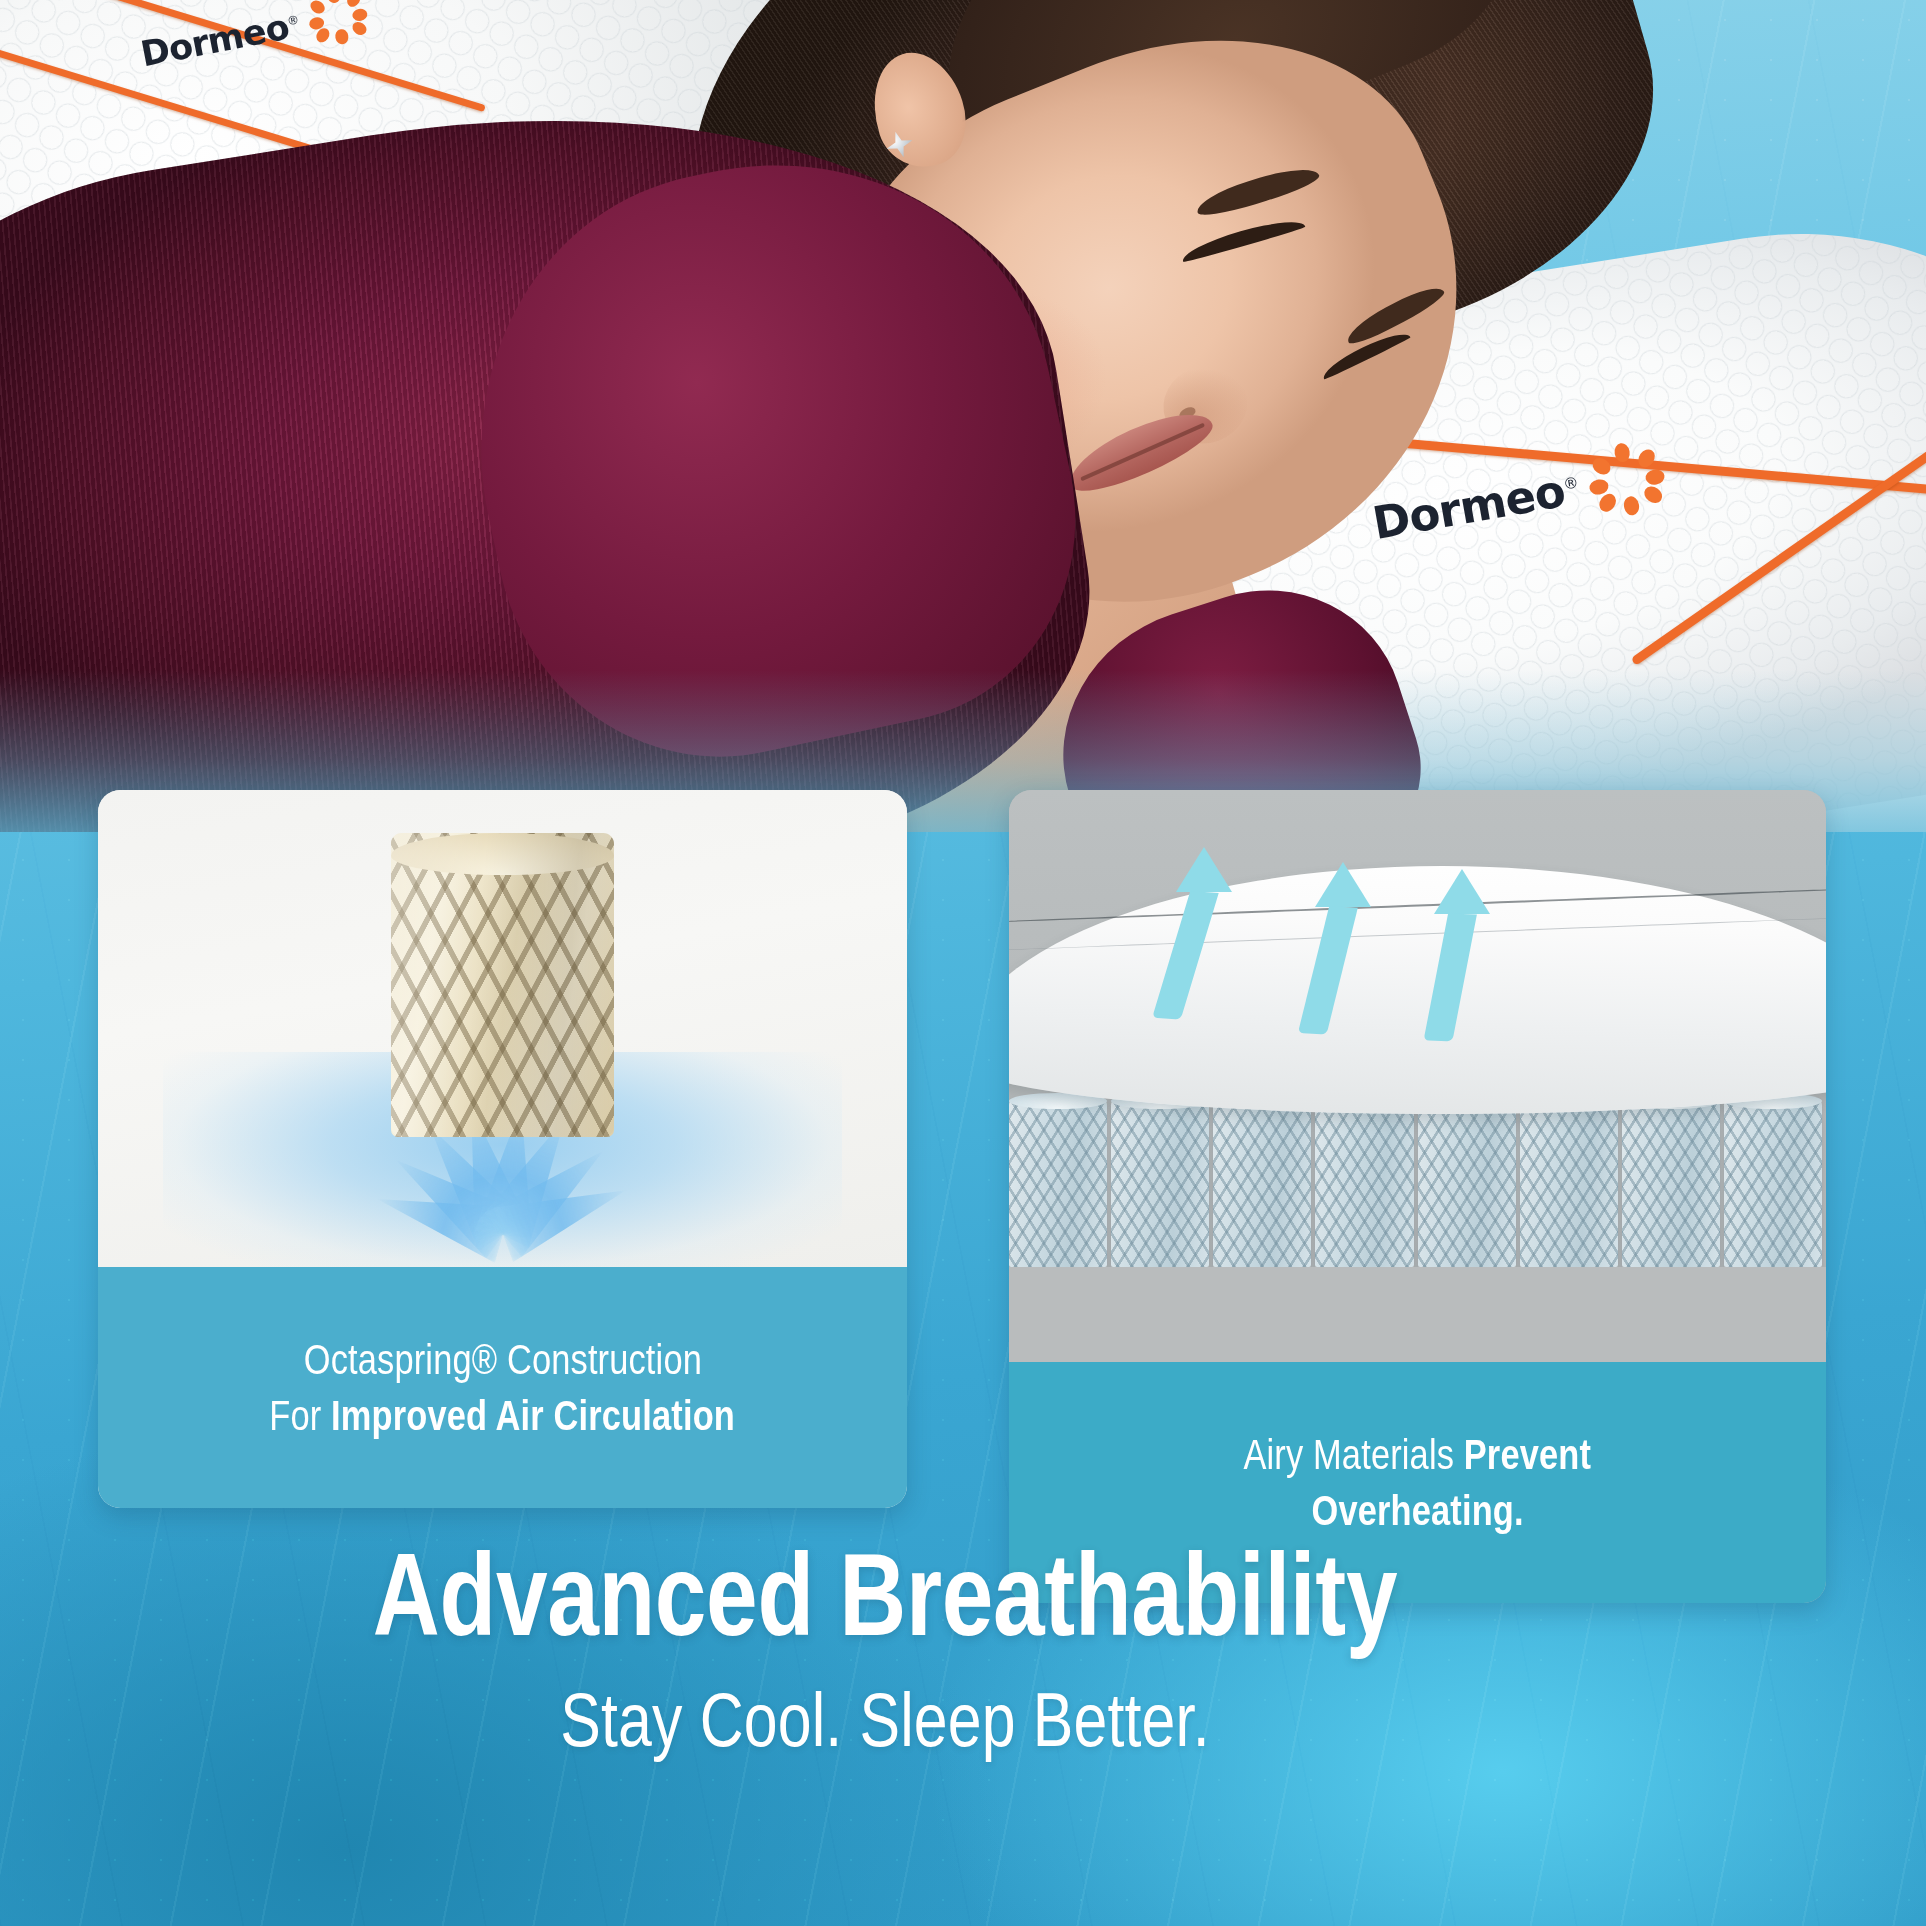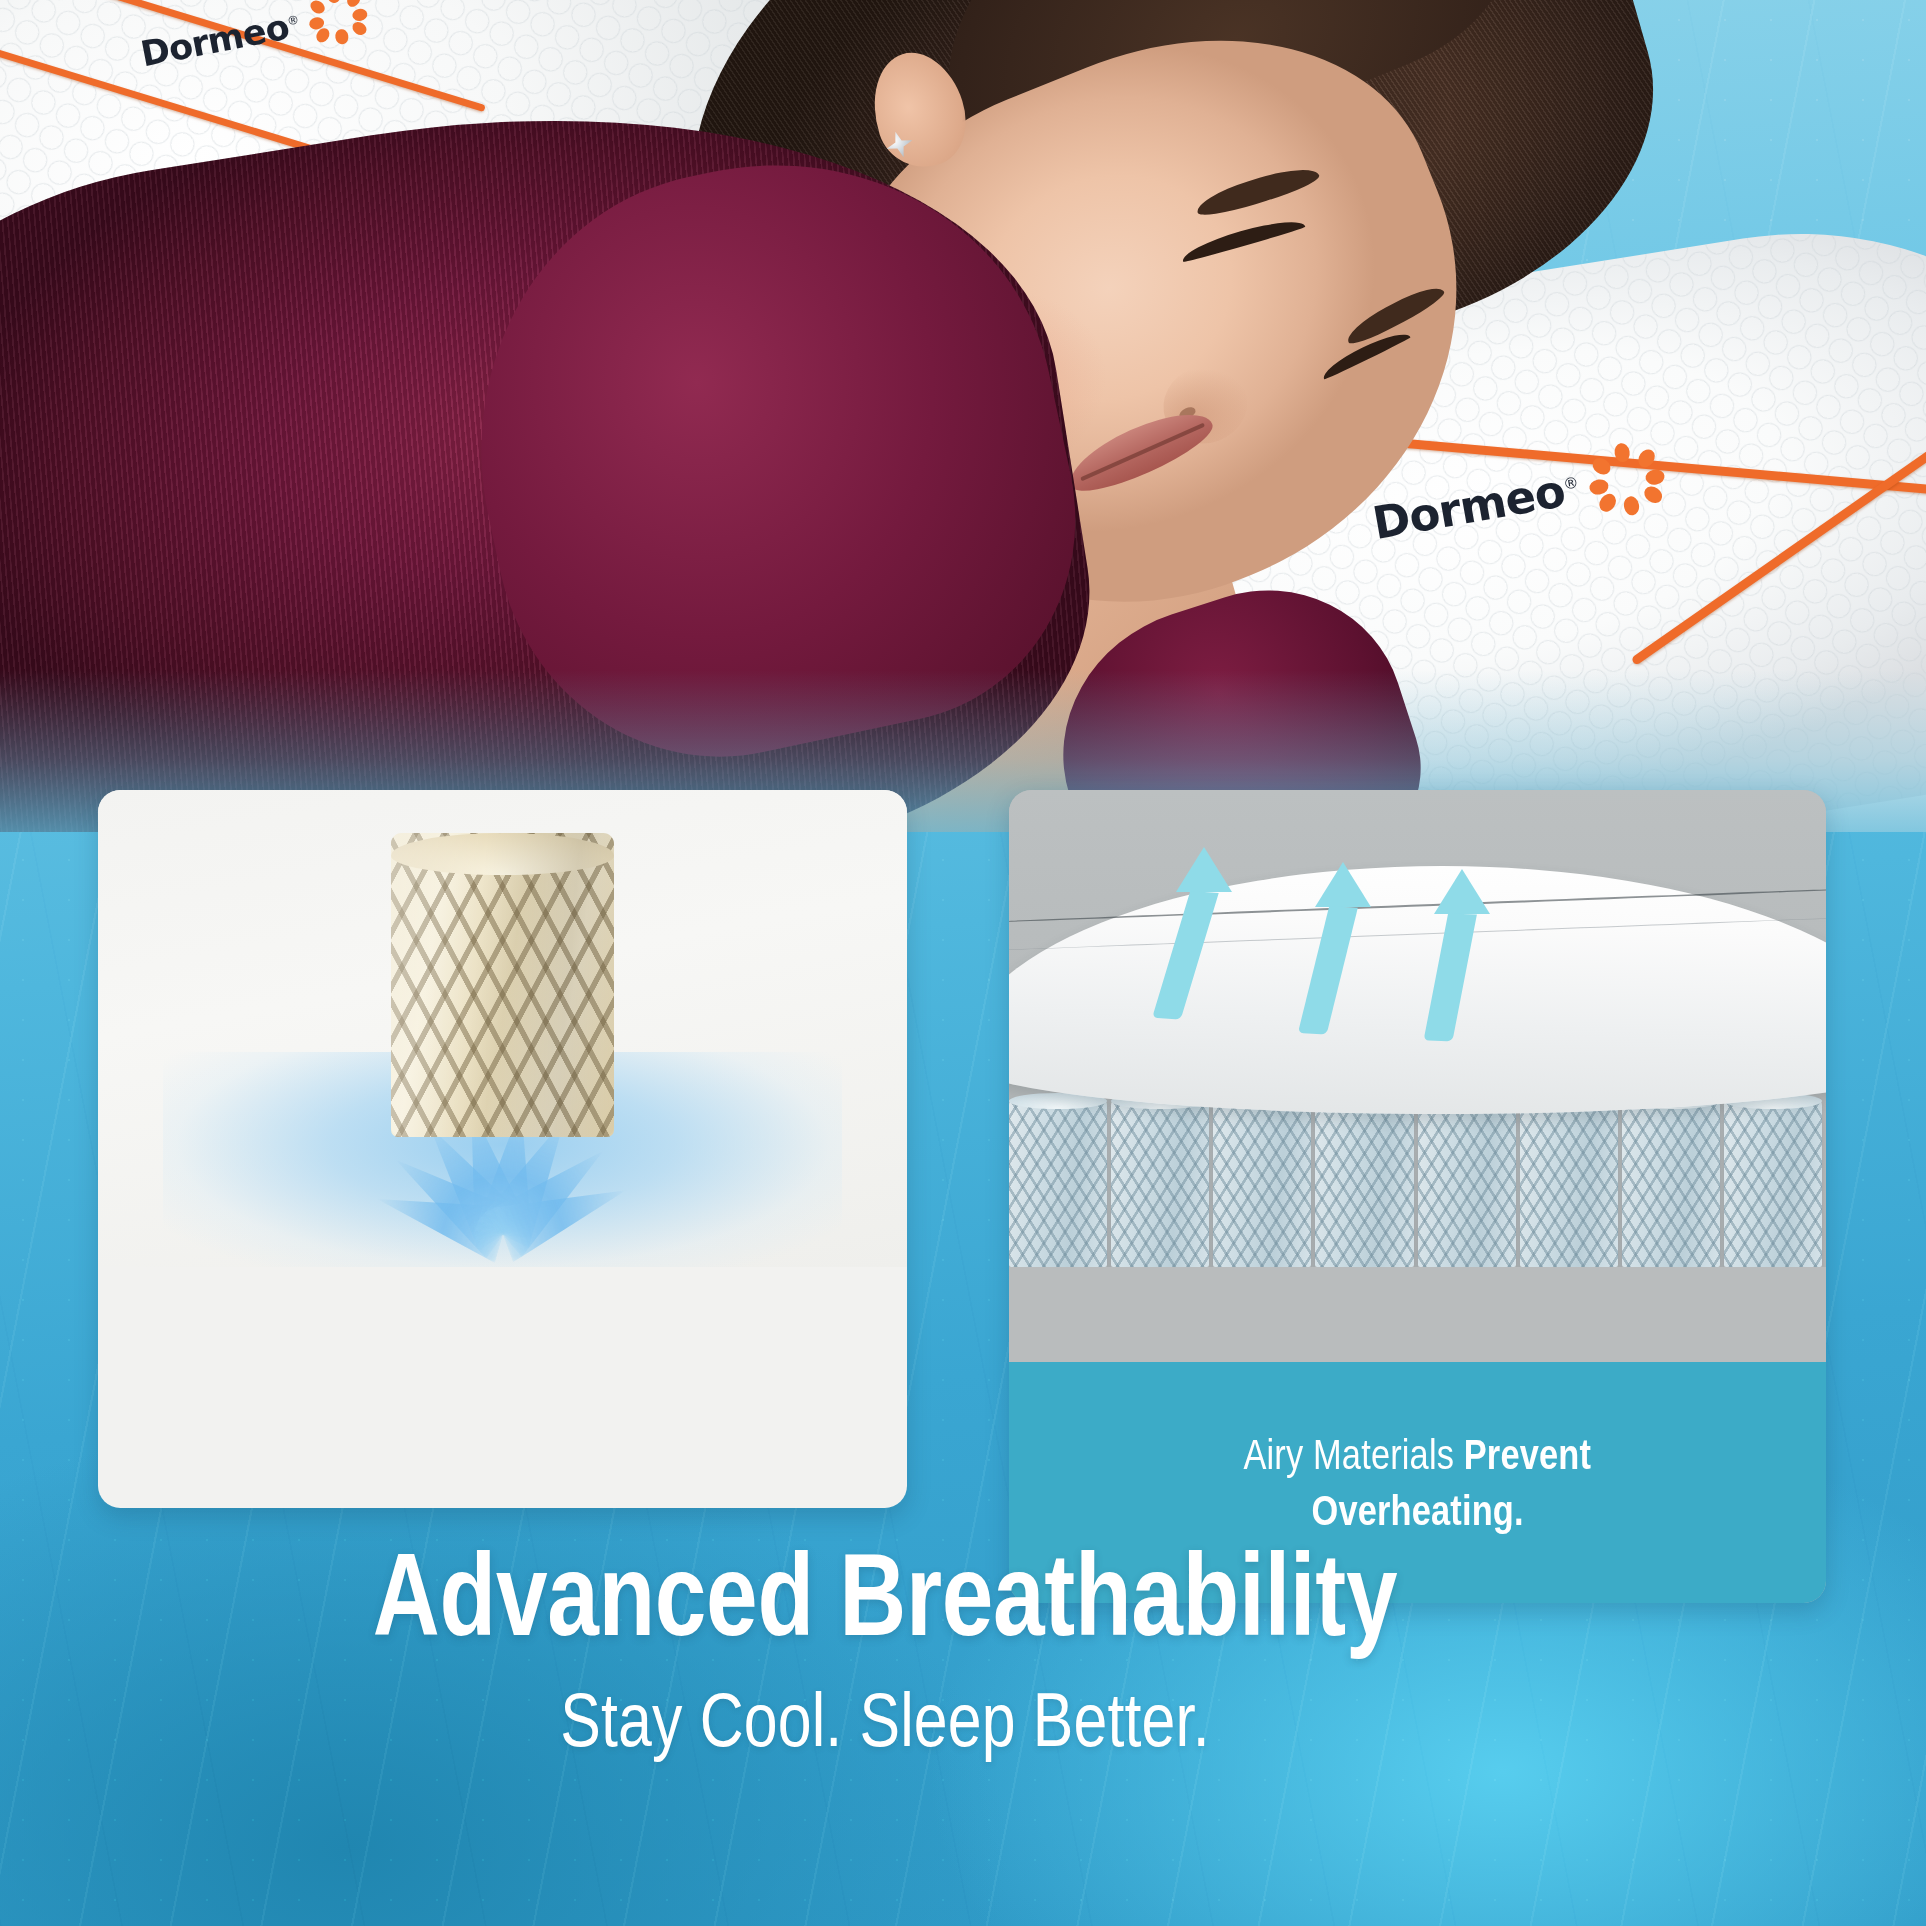--- a/index.html
+++ b/index.html
@@ -358,20 +358,24 @@
         <b style="transform:rotate(-34deg)"></b>
           <b style="transform:rotate(-14deg)"></b>
         <b style="transform:rotate(8deg)"></b>
           <b style="transform:rotate(28deg)"></b>
         <b style="transform:rotate(50deg)"></b>
           <b style="transform:rotate(70deg)"></b>
       </div>
       <div class="oct-cell"></div>
       <div class="oct-highlight"></div>
     </div>
+    <div class="band band-left">
+      <p><span>Octaspring® Construction</span></p>
+      <p><span>For </span><b>Improved Air Circulation</b></p>
+    </div>
   </div>
 
   <div class="card card-right">
     <div class="card-photo">
       <div class="mat-bg"></div>
       <div class="springs">
         <span class="spring"></span>
         <span class="spring"></span>
         <span class="spring"></span>
         <span class="spring"></span>

